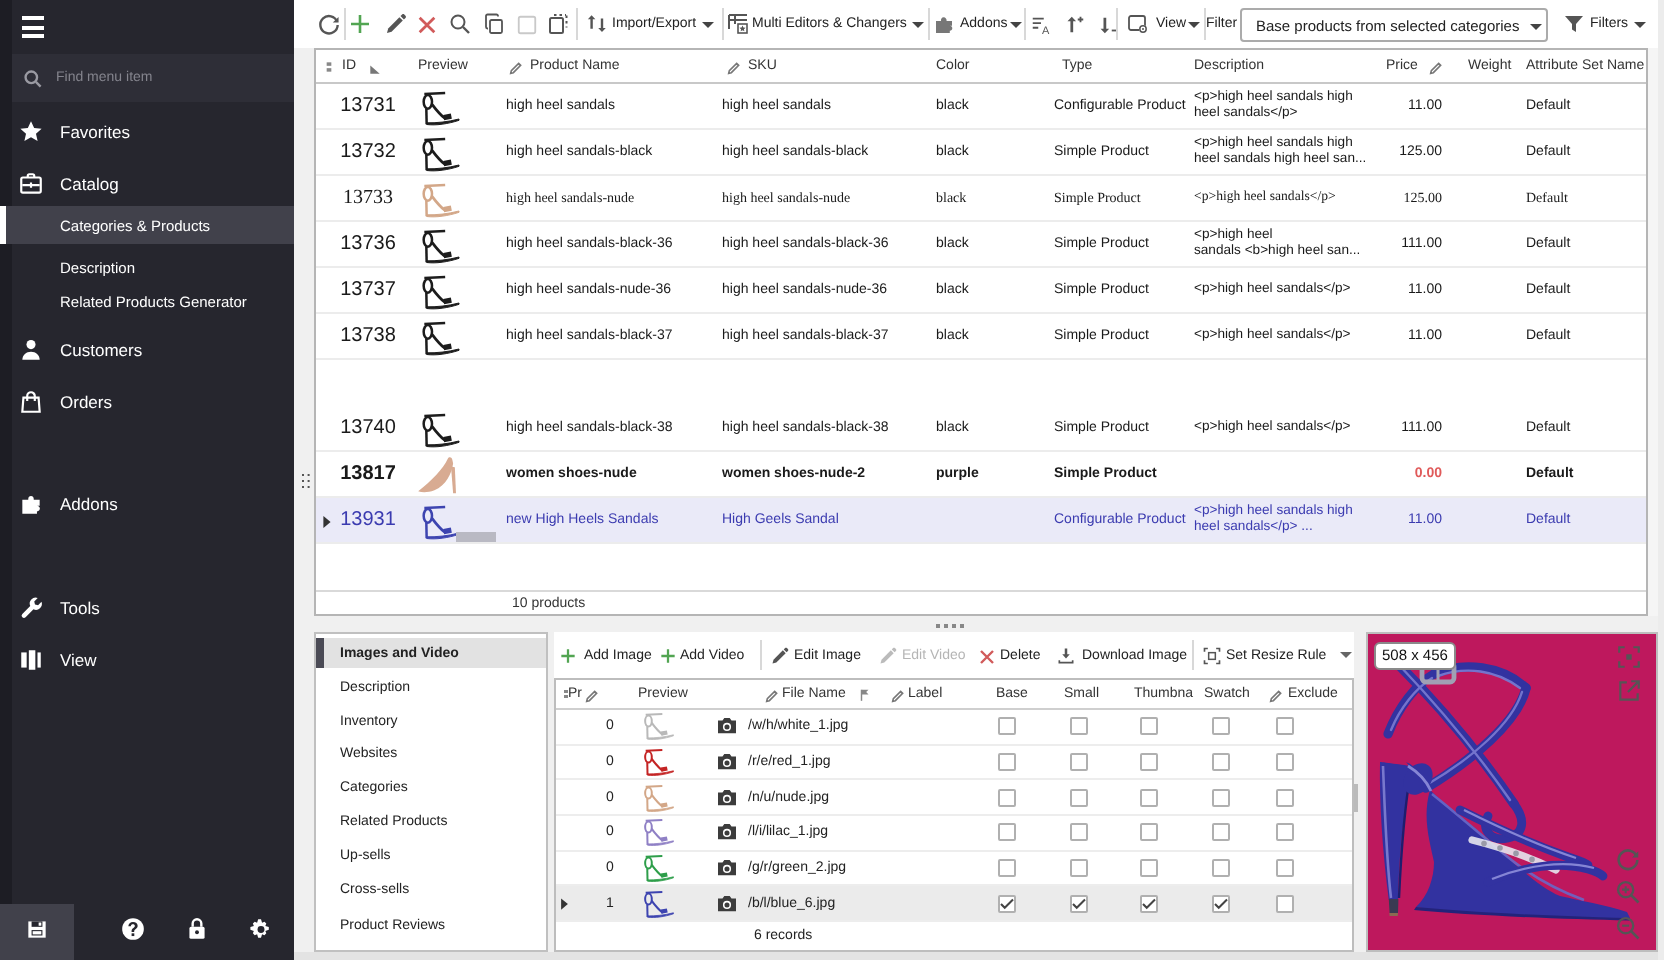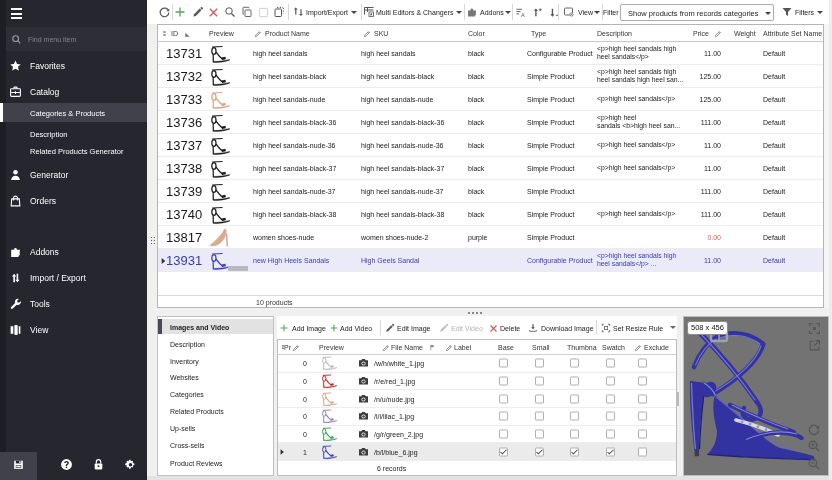--- a/index.html
+++ b/index.html
@@ -19,21 +19,21 @@
 #topbar { position:absolute; left:0; top:0; width:832px; height:24px; background:transparent; }
 .tsep { position:absolute; top:4px; width:1px; height:16px; background:#d8d8d8; }
 .tbtxt { position:absolute; top:12px; transform:translateY(-50%); font-size:7px; color:#222; white-space:nowrap; }
 .caret { position:absolute; top:11px; width:0; height:0; border-left:3px solid transparent; border-right:3px solid transparent; border-top:3.5px solid #444; }
 
 #grid { position:absolute; left:157px; top:24px; width:667px; height:284px; background:#fff; border:1px solid #b5b5b5; }
 #ghead { position:absolute; left:0; top:0; width:665px; height:17px; background:#fff; border-bottom:1px solid #c8c8c8; font-size:7px; color:#333; }
 #ghead span { position:absolute; top:8px; transform:translateY(-50%); white-space:nowrap; }
 .grow { position:absolute; left:0; width:665px; height:23px; border-bottom:1px solid #ececec; font-size:7px; color:#1a1a1a; }
 .grow span { position:absolute; top:11px; transform:translateY(-50%); white-space:nowrap; }
-.grow .id { left:8px; width:36px; text-align:center; font-size:13px; }
+.grow .id { left:8px; width:36px; text-align:center; font-size:10px; }
 .grow .nm { left:95px; }
 .grow .sku { left:203px; }
 .grow .col { left:310px; }
 .grow .typ { left:369px; }
 .grow .dsc { left:439px; width:92px; font-size:6.8px; line-height:8px; transform:none; top:auto; white-space:nowrap; }
 .grow .dsc.one { top:11px; transform:translateY(-50%); white-space:nowrap; }
 .grow .dsc.two { top:3px; }
 .grow .prc { left:503px; width:60px; text-align:right; }
 .grow .att { left:605px; }
 .grow svg.thumb { position:absolute; left:52px; top:2px; }
@@ -46,21 +46,21 @@
 #tabselbar { position:absolute; left:0; top:2px; width:4px; height:15px; background:#4a4a55; }
 #imgpanel { position:absolute; left:277px; top:316px; width:400px; height:160px; background:#fff; }
 #imgtoolbar { position:absolute; left:0; top:0; width:400px; height:23px; background:#fff; }
 #imgtable { position:absolute; left:0; top:23px; width:400px; height:137px; border:1px solid #bdbdbd; background:#fff; font-size:7px; }
 #ithead { position:absolute; left:0; top:0; width:398px; height:15px; border-bottom:1px solid #cfcfcf; color:#333; }
 #ithead span { position:absolute; top:7px; transform:translateY(-50%); white-space:nowrap; }
 .itrow { position:absolute; left:0; width:398px; height:17.6px; border-bottom:1px solid #ededed; color:#222; }
 .itrow span { position:absolute; top:50%; transform:translateY(-50%); white-space:nowrap; }
 .cb { position:absolute; top:50%; transform:translateY(-50%); width:9px; height:9px; border:1px solid #b0b0b0; background:#fff; border-radius:1px; }
 #itfoot { position:absolute; left:0; top:144px; width:400px; height:16px; font-size:7px; color:#222; }
-#preview { position:absolute; left:683px; top:316px; width:146px; height:160px; background:#737373; border:1px solid #bdbdbd; }
+#preview { position:absolute; left:683px; top:316px; width:146px; height:160px; background:#be185d; border:1px solid #bdbdbd; }
 #badge { position:absolute; left:3px; top:4px; padding:1.5px 3px 2px; border:1px solid #8a8a8a; border-radius:3px; background:#fff; font-size:7.5px; line-height:1.15; color:#111; }
 </style>
 </head>
 <body>
 <div id="app">
 
 <svg width="0" height="0" style="position:absolute">
 <defs>
 
 <symbol id="shoe" viewBox="0 0 24 24">
@@ -110,41 +110,34 @@
   <div class="abs" style="left:0;top:103px;width:147px;height:19px;background:#41414b"></div>
   <div class="abs" style="left:0;top:103px;width:2.5px;height:19px;background:#fff"></div>
   <div class="smi" style="top:113px;">Categories &amp; Products</div>
   <div class="smi" style="top:134px;">Description</div>
   <div class="smi" style="top:150.5px;">Related Products Generator</div>
   <div class="mi" style="top:162px;height:25px;">
     <svg width="13" height="13" viewBox="0 0 24 24">
           <circle cx="12" cy="7" r="4.2" fill="#fff"></circle>
           <path fill="#fff" d="M4 21c0-4.4 3.6-7.5 8-7.5s8 3.1 8 7.5z"></path>
         </svg>
-    <div class="txt">Generator</div>
+    <div class="txt">Customers</div>
   </div>
   <div class="mi" style="top:188px;height:25px;">
     <svg width="13" height="13" viewBox="0 0 24 24">
           <path fill="none" stroke="#fff" stroke-width="2" d="M5 8h14l1 13H4z"></path>
           <path fill="none" stroke="#fff" stroke-width="2" d="M8.5 11V6.5a3.5 3.5 0 0 1 7 0V11"></path>
         </svg>
     <div class="txt">Orders</div>
   </div>
   <div class="mi" style="top:239px;height:25px;">
     <svg width="13" height="13" viewBox="0 0 24 24">
           <path fill="#fff" d="M4 8h5.5c-.3-2 .8-3.5 2.5-3.5s2.8 1.5 2.5 3.5H20v5.5h-2.5c1.6.3 2.7 1.2 2.7 2.7s-1.1 2.4-2.7 2.7V21H4z"></path>
         </svg>
     <div class="txt">Addons</div>
-  </div>
-  <div class="mi" style="top:265px;height:25px;">
-    <svg width="13" height="13" viewBox="0 0 24 24">
-          <path fill="#fff" d="M8 20V9H5.5L9.5 4l4 5H11v11z"></path>
-          <path fill="#fff" d="M15 4v11h2.5L13.5 20l-4-5H12V4z" transform="translate(2,0)"></path>
-        </svg>
-    <div class="txt">Import / Export</div>
   </div>
   <div class="mi" style="top:291px;height:25px;">
     <svg width="13" height="13" viewBox="0 0 24 24">
           <path fill="#fff" d="M21.7 6.3a5.5 5.5 0 0 1-7.4 6.9L7 20.5a2.1 2.1 0 0 1-3-3l7.3-7.3a5.5 5.5 0 0 1 6.9-7.4l-3.2 3.2 .7 2.8 2.8.7z"></path>
         </svg>
     <div class="txt">Tools</div>
   </div>
   <div class="mi" style="top:317px;height:25px;">
     <svg width="13" height="13" viewBox="0 0 24 24">
           <rect x="3" y="5" width="5" height="14" fill="#fff"></rect>
@@ -262,21 +255,21 @@
         <rect x="3" y="4" width="16" height="14" rx="2" fill="none" stroke="#555" stroke-width="1.8"></rect>
         <circle cx="17" cy="17" r="4" fill="#fff"></circle>
         <circle cx="17" cy="17" r="3.2" fill="none" stroke="#555" stroke-width="1.5"></circle>
         <circle cx="17" cy="17" r="1" fill="#555"></circle>
       </svg>
   <div class="tbtxt" style="left:578px">View</div>
   <div class="caret" style="left:594px"></div>
   <div class="tsep" style="left:601.5px"></div>
   <div class="tbtxt" style="left:603px">Filter</div>
   <div class="abs" style="left:620px;top:3.5px;width:154px;height:17px;border:1px solid #ababab;border-radius:2px;background:#fff">
-    <div class="tbtxt" style="left:7px;top:8px;font-size:7.5px">Show products from records categories</div>
+    <div class="tbtxt" style="left:7px;top:8px;font-size:7.5px">Base products from selected categories</div>
     <div class="caret" style="left:144px;top:7px"></div>
   </div>
 
   <svg class="abs" style="left:781px;top:6px" width="12" height="12" viewBox="0 0 24 24">
         <path fill="#555" d="M3 4h18l-7 8v8l-4-2.5V12z"></path>
       </svg>
   <div class="tbtxt" style="left:795px">Filters</div>
   <div class="caret" style="left:817px"></div>
 </div>
 
@@ -328,21 +321,21 @@
           <use href="#shoe"></use>
         </svg>
         <span class="nm">high heel sandals-black</span>
         <span class="sku">high heel sandals-black</span>
         <span class="col">black</span>
         <span class="typ">Simple Product</span>
         <span class="dsc two">&lt;p&gt;high heel sandals high<br>heel sandals high heel san...</span>
         <span class="prc" style="">125.00</span>
         <span class="att">Default</span>
       </div>
-  <div class="grow" style="top:63px;">
+  <div class="grow" style="top:63px;font-family:Liberation Serif, serif;">
         <span class="id">13733</span>
         <svg class="thumb" style="color:#d3a788" width="21" height="20" viewBox="0 0 24 24">
           <use href="#shoe"></use>
         </svg>
         <span class="nm">high heel sandals-nude</span>
         <span class="sku">high heel sandals-nude</span>
         <span class="col">black</span>
         <span class="typ">Simple Product</span>
         <span class="dsc one">&lt;p&gt;high heel sandals&lt;/p&gt;</span>
         <span class="prc" style="">125.00</span>
@@ -380,46 +373,34 @@
           <use href="#shoe"></use>
         </svg>
         <span class="nm">high heel sandals-black-37</span>
         <span class="sku">high heel sandals-black-37</span>
         <span class="col">black</span>
         <span class="typ">Simple Product</span>
         <span class="dsc one">&lt;p&gt;high heel sandals&lt;/p&gt;</span>
         <span class="prc" style="">11.00</span>
         <span class="att">Default</span>
       </div>
-  <div class="grow" style="top:155px;">
-        <span class="id">13739</span>
-        <svg class="thumb" style="color:#1c1c1c" width="21" height="20" viewBox="0 0 24 24">
-          <use href="#shoe"></use>
-        </svg>
-        <span class="nm">high heel sandals-nude-37</span>
-        <span class="sku">high heel sandals-nude-37</span>
-        <span class="col">black</span>
-        <span class="typ">Simple Product</span>
-        <span class="prc" style="">111.00</span>
-        <span class="att">Default</span>
-      </div>
   <div class="grow" style="top:178px;">
         <span class="id">13740</span>
         <svg class="thumb" style="color:#1c1c1c" width="21" height="20" viewBox="0 0 24 24">
           <use href="#shoe"></use>
         </svg>
         <span class="nm">high heel sandals-black-38</span>
         <span class="sku">high heel sandals-black-38</span>
         <span class="col">black</span>
         <span class="typ">Simple Product</span>
         <span class="dsc one">&lt;p&gt;high heel sandals&lt;/p&gt;</span>
         <span class="prc" style="">111.00</span>
         <span class="att">Default</span>
       </div>
-  <div class="grow" style="top:201px;">
+  <div class="grow" style="top:201px;font-weight:bold;">
         <span class="id">13817</span>
         <svg class="thumb" style="left:49px;top:1px;color:#d8ab92" width="29" height="21" viewBox="0 0 28 22">
           <use href="#pump"></use>
         </svg>
         <span class="nm">women shoes-nude</span>
         <span class="sku">women shoes-nude-2</span>
         <span class="col">purple</span>
         <span class="typ">Simple Product</span>
         <span class="prc" style="color:#e05a5a;">0.00</span>
         <span class="att">Default</span>

